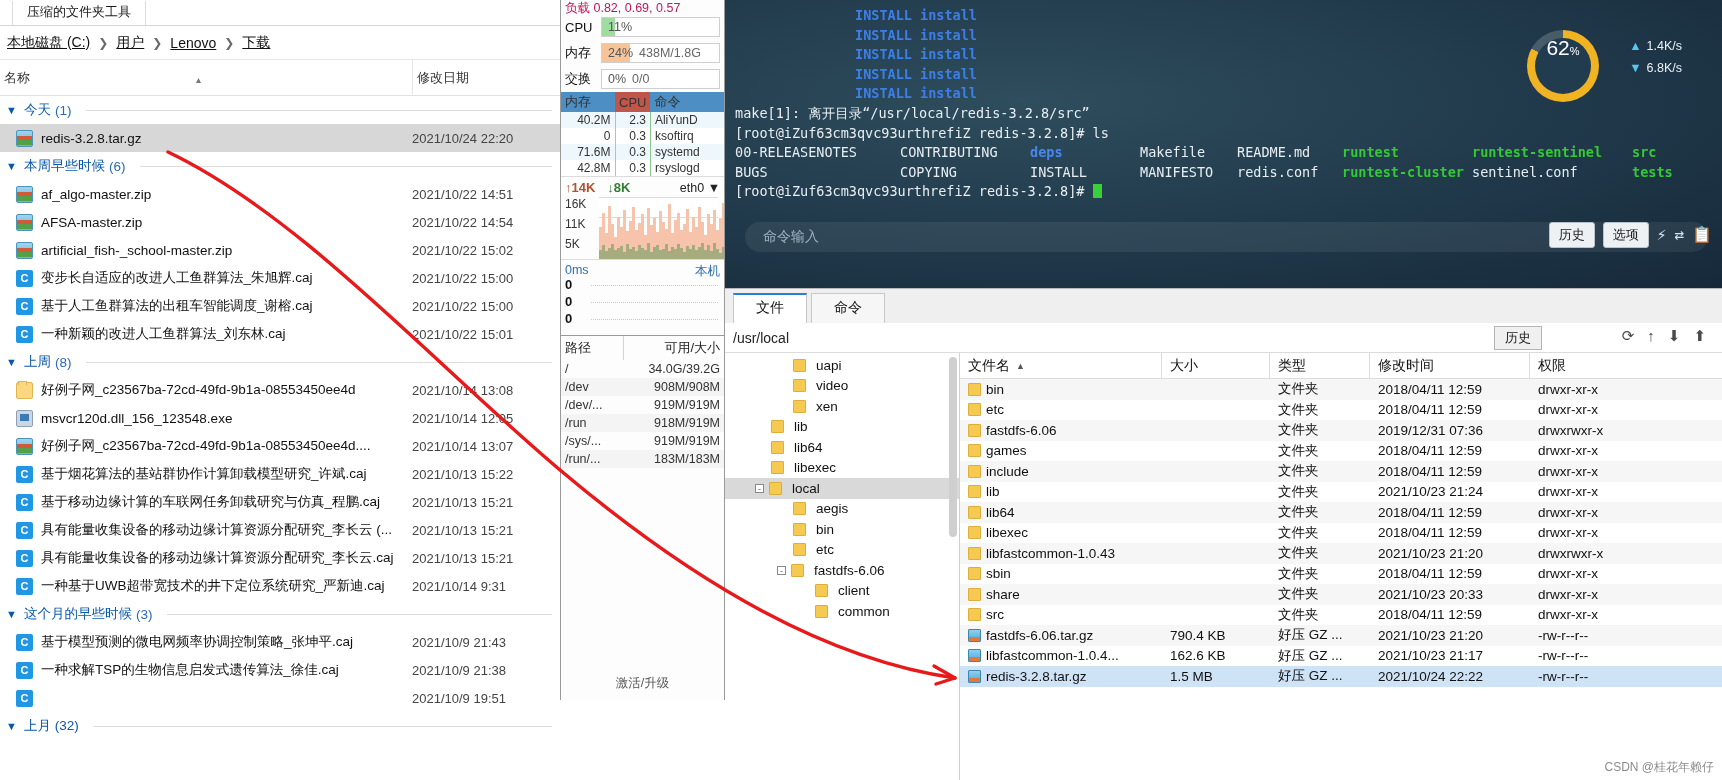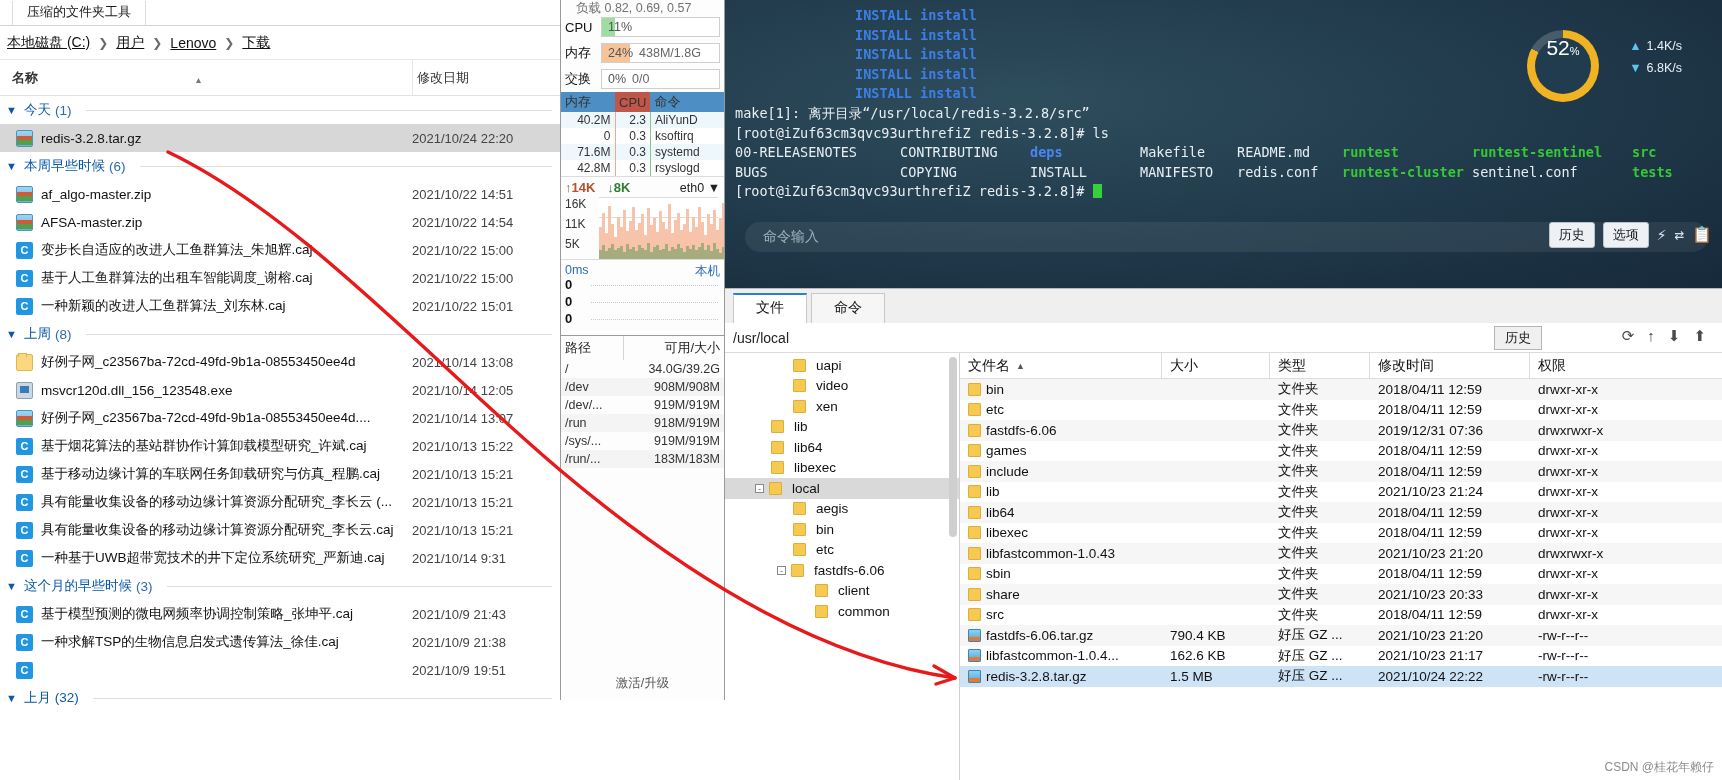--- a/index.html
+++ b/index.html
@@ -30,21 +30,21 @@
     height: 34px; display: flex; align-items: center; padding-left: 4px;
     border-bottom: 1px solid #e6e6e6; font-size: 14px; color: #111;
   }
   .crumb { padding: 0 3px; white-space: nowrap; text-decoration: underline; }
   .crumb-sep { color: #6b6b6b; font-size: 12px; padding: 0 5px; }
   .exp-header {
     height: 36px; display: flex; align-items: center;
     border-bottom: 1px solid #e1e1e1; font-size: 13px; color: #333;
     position: relative;
   }
-  .exp-header .col-name { width: 412px; padding-left: 12px; position: relative; font-weight: bold; }
+  .exp-header .col-name { width: 412px; padding-left: 4px; position: relative; }
   .exp-header .col-date { flex: 1; padding-left: 4px; border-left: 1px solid #e6e6e6; height: 100%; display:flex; align-items:center;}
   .sort-caret {
     position: absolute; left: 196px; top: 5px;
     width: 0; height: 0; font-size: 10px; color: #777;
   }
   .exp-list { height: 684px; overflow: hidden; position: relative; }
   .grp-row {
     display: flex; align-items: center; height: 28px;
     font-size: 13.5px; color: #0a58a8; padding-left: 6px; gap: 4px;
   }
@@ -70,21 +70,21 @@
   .ico-folder::before{content:"";position:absolute;left:1px;top:-2px;width:7px;height:3px;background:#fbd77f;border:1px solid #e0b64f;border-bottom:none;border-radius:1px 1px 0 0;}
   .ico-exe { background:#cdd7e4; border:1px solid #8fa0b4; border-radius:2px; }
   .ico-exe::before{content:"";position:absolute;left:3px;top:3px;width:9px;height:7px;background:#3b7bb5;}
 
   
   .sysmon {
     position: absolute; left: 560px; top: 0; width: 165px; height: 700px;
     background: #fdfdfd; border-left: 1px solid #9a9a9a; border-right:1px solid #9a9a9a;
     font-size: 12px; color: #222; overflow: hidden;
   }
-  .sm-loadline { font-size:12.5px; color:#737373; padding:0 4px; height:14px; overflow:hidden; white-space:nowrap;margin-left:11px;}
+  .sm-loadline { font-size:12.5px; color:#be185d; padding:0 4px; height:14px; overflow:hidden; white-space:nowrap;}
   .sm-stat { display:flex; align-items:center; height:26px; padding:0 4px; gap:6px; }
   .sm-lbl { font-size:13px; color:#111; width:30px; flex:none; }
   .sm-bar {
     flex:1; height:20px; border:1px solid #cfcfcf; background:#fff; position:relative;
     display:flex; align-items:center; overflow:hidden;
   }
   .sm-fill { position:absolute; left:0; top:0; bottom:0; }
   .sm-bartxt { position:relative; padding-left:6px; color:#555; font-size:12.5px; white-space:nowrap; }
   .sm-bartxt .extra { color:#666; margin-left:6px; }
 
@@ -287,20 +287,27 @@
             <span class="fname">af_algo-master.zip</span>
           </div>
           <div class="fr-date">2021/10/22 14:51</div>
         </div>
         <div class="file-row">
           <div class="fr-name">
             <span class="ico ico-zip"></span>
             <span class="fname">AFSA-master.zip</span>
           </div>
           <div class="fr-date">2021/10/22 14:54</div>
+        </div>
+        <div class="file-row">
+          <div class="fr-name">
+            <span class="ico ico-zip"></span>
+            <span class="fname">artificial_fish-_school-master.zip</span>
+          </div>
+          <div class="fr-date">2021/10/22 15:02</div>
         </div>
         <div class="file-row">
           <div class="fr-name">
             <span class="ico ico-caj">C</span>
             <span class="fname">变步长自适应的改进人工鱼群算法_朱旭辉.caj</span>
           </div>
           <div class="fr-date">2021/10/22 15:00</div>
         </div>
         <div class="file-row">
           <div class="fr-name">
@@ -637,21 +644,21 @@
 
     <div class="tline"><span style="display:inline-block;width:165px">00-RELEASENOTES</span><span style="display:inline-block;width:130px">CONTRIBUTING</span><span class="t-deps" style="display:inline-block;width:110px">deps</span><span style="display:inline-block;width:97px">Makefile</span><span style="display:inline-block;width:105px">README.md</span><span class="t-green" style="display:inline-block;width:130px">runtest</span><span class="t-green" style="display:inline-block;width:160px">runtest-sentinel</span><span class="t-green">src</span></div>
 
     <div class="tline"><span style="display:inline-block;width:165px">BUGS</span><span style="display:inline-block;width:130px">COPYING</span><span style="display:inline-block;width:110px">INSTALL</span><span style="display:inline-block;width:97px">MANIFESTO</span><span style="display:inline-block;width:105px">redis.conf</span><span class="t-green" style="display:inline-block;width:130px">runtest-cluster</span><span style="display:inline-block;width:160px">sentinel.conf</span><span class="t-green">tests</span></div>
 
     <div class="tline"><span>[root@iZuf63cm3qvc93urthrefiZ redis-3.2.8]# </span><span class="cursor"></span></div>
 
     <div class="gauge">
       <div class="ring">
           <div class="hole">
-        <span class="num">52</span>
+        <span class="num">62</span>
             <span class="pct">%</span>
       </div>
         </div>
     </div>
     <div class="gauge-rates">
       <div>
           <span class="arr-up">▲</span>
           <span>1.4K/s</span>
         </div>
       <div>

